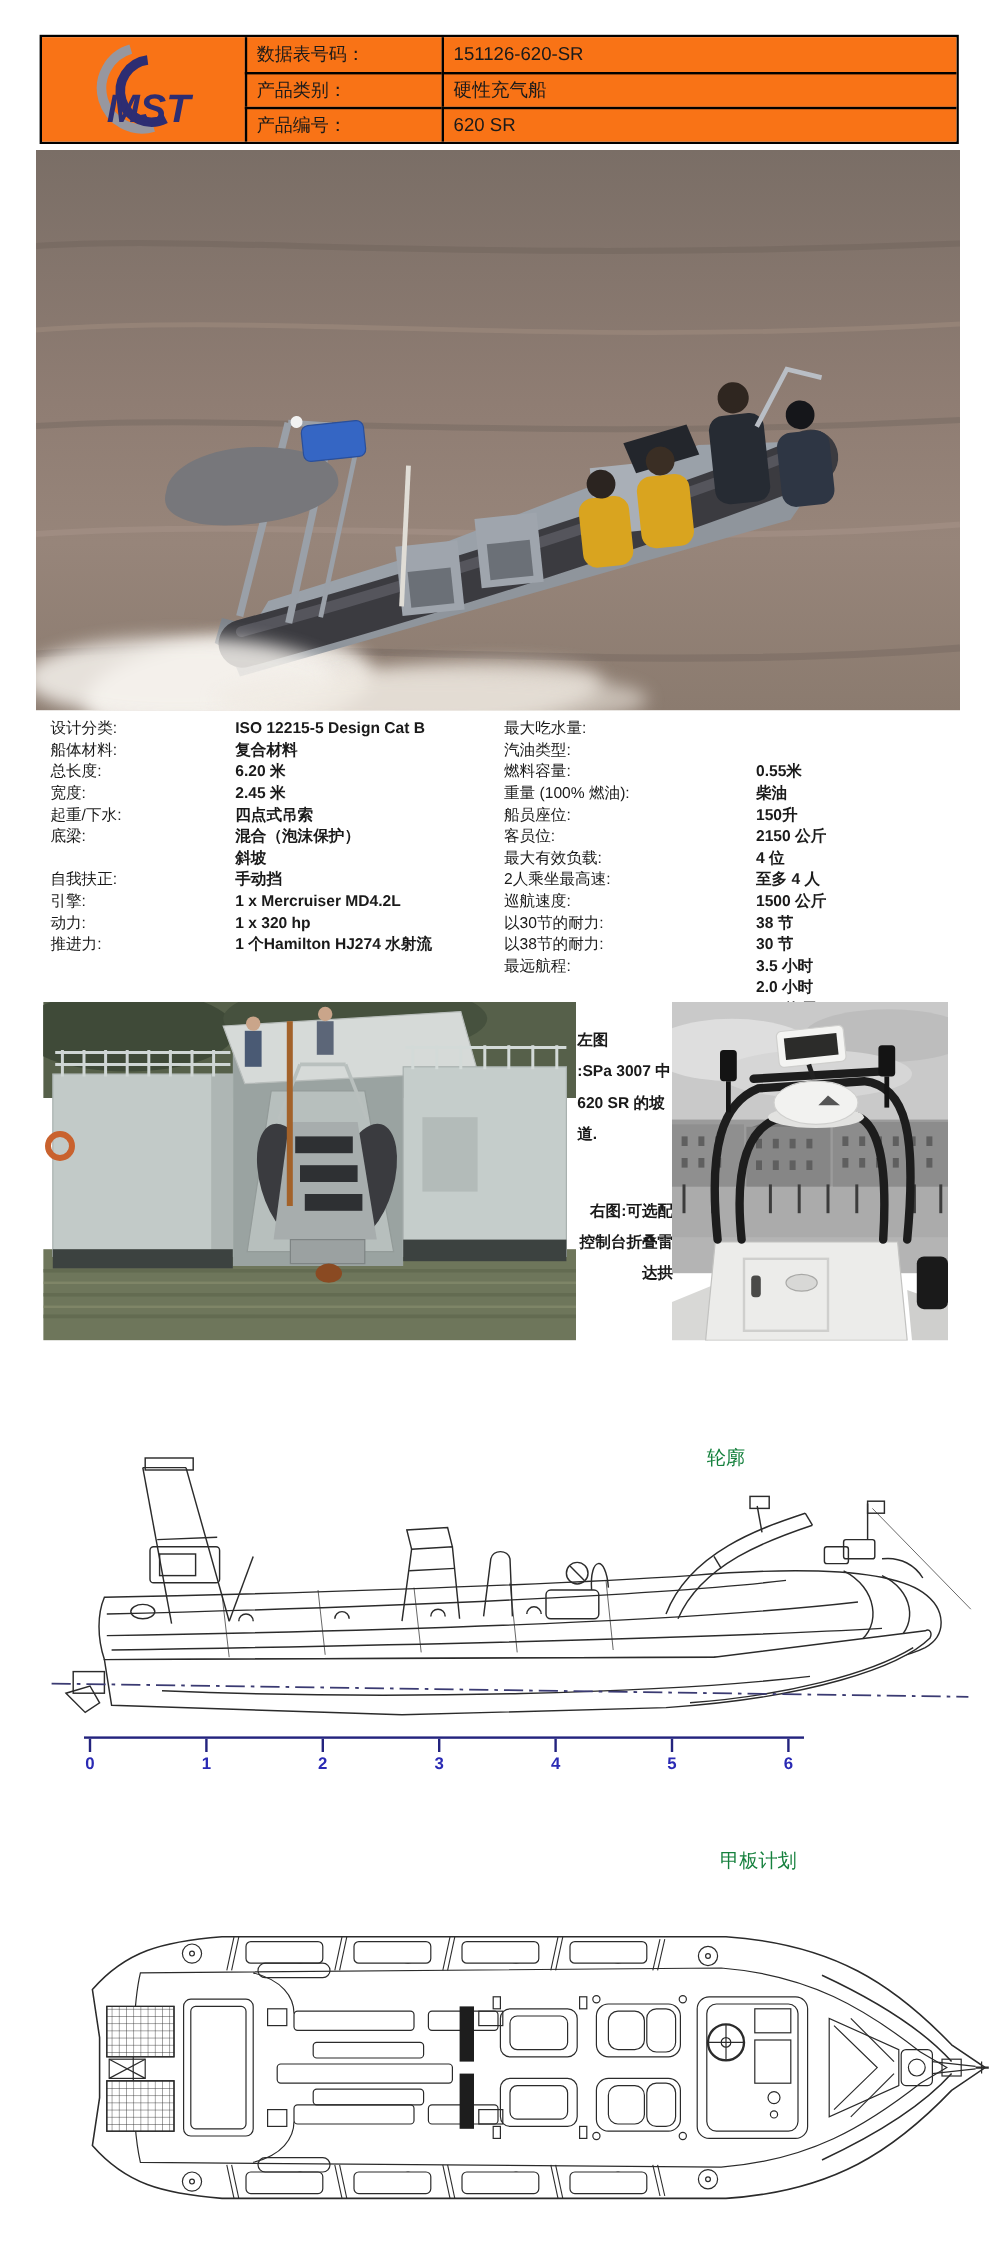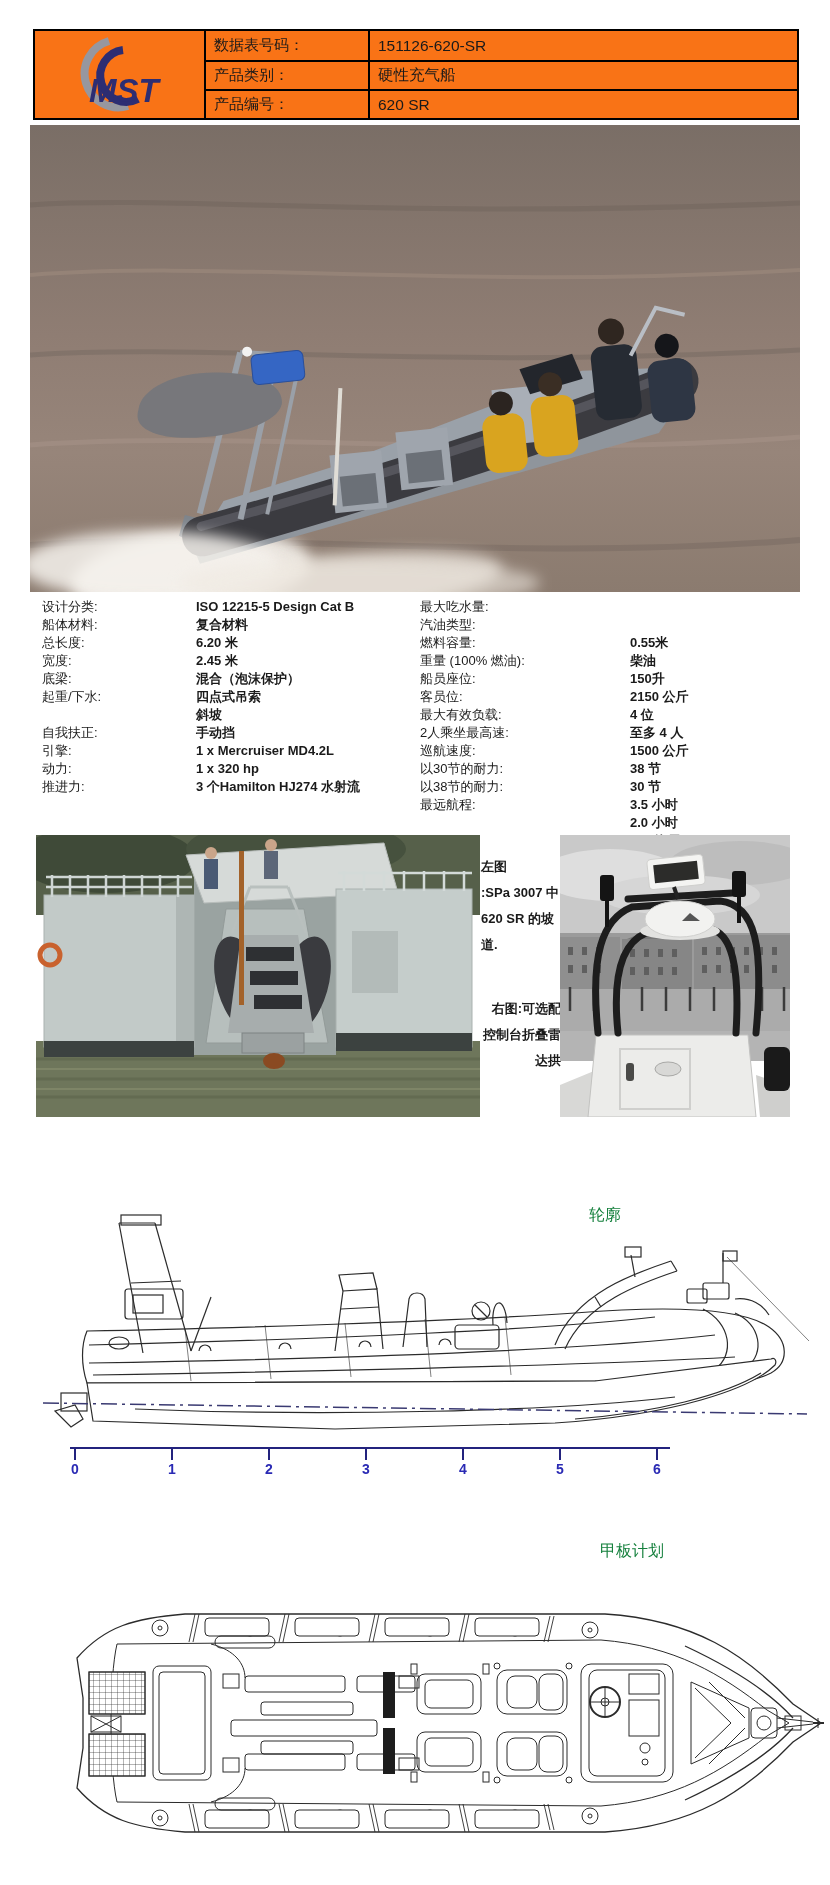--- a/index.html
+++ b/index.html
@@ -160,46 +160,46 @@
       </div>
     <div class="spec-row">
         <span class="sl">总长度:</span>
         <span class="sv">6.20 米</span>
       </div>
     <div class="spec-row">
         <span class="sl">宽度:</span>
         <span class="sv">2.45 米</span>
       </div>
     <div class="spec-row">
+        <span class="sl">起重/下水:</span>
+        <span class="sv">四点式吊索</span>
+      </div>
+    <div class="spec-row">
         <span class="sl">底梁:</span>
         <span class="sv">混合（泡沫保护）</span>
       </div>
     <div class="spec-row">
-        <span class="sl">起重/下水:</span>
-        <span class="sv">四点式吊索</span>
-      </div>
-    <div class="spec-row">
         <span class="sl"></span>
         <span class="sv">斜坡</span>
       </div>
     <div class="spec-row">
         <span class="sl">自我扶正:</span>
         <span class="sv">手动挡</span>
       </div>
     <div class="spec-row">
         <span class="sl">引擎:</span>
         <span class="sv">1 x Mercruiser MD4.2L</span>
       </div>
     <div class="spec-row">
         <span class="sl">动力:</span>
         <span class="sv">1 x 320 hp</span>
       </div>
     <div class="spec-row">
         <span class="sl">推进力:</span>
-        <span class="sv">3 个Hamilton HJ274 水射流</span>
+        <span class="sv">1 个Hamilton HJ274 水射流</span>
       </div>
   </div>
 
   <div class="spec-col rightcol">
     <div class="spec-row">
         <span class="sl">最大吃水量:</span>
         <span class="sv">0.55米</span>
       </div>
     <div class="spec-row">
         <span class="sl">汽油类型:</span>

